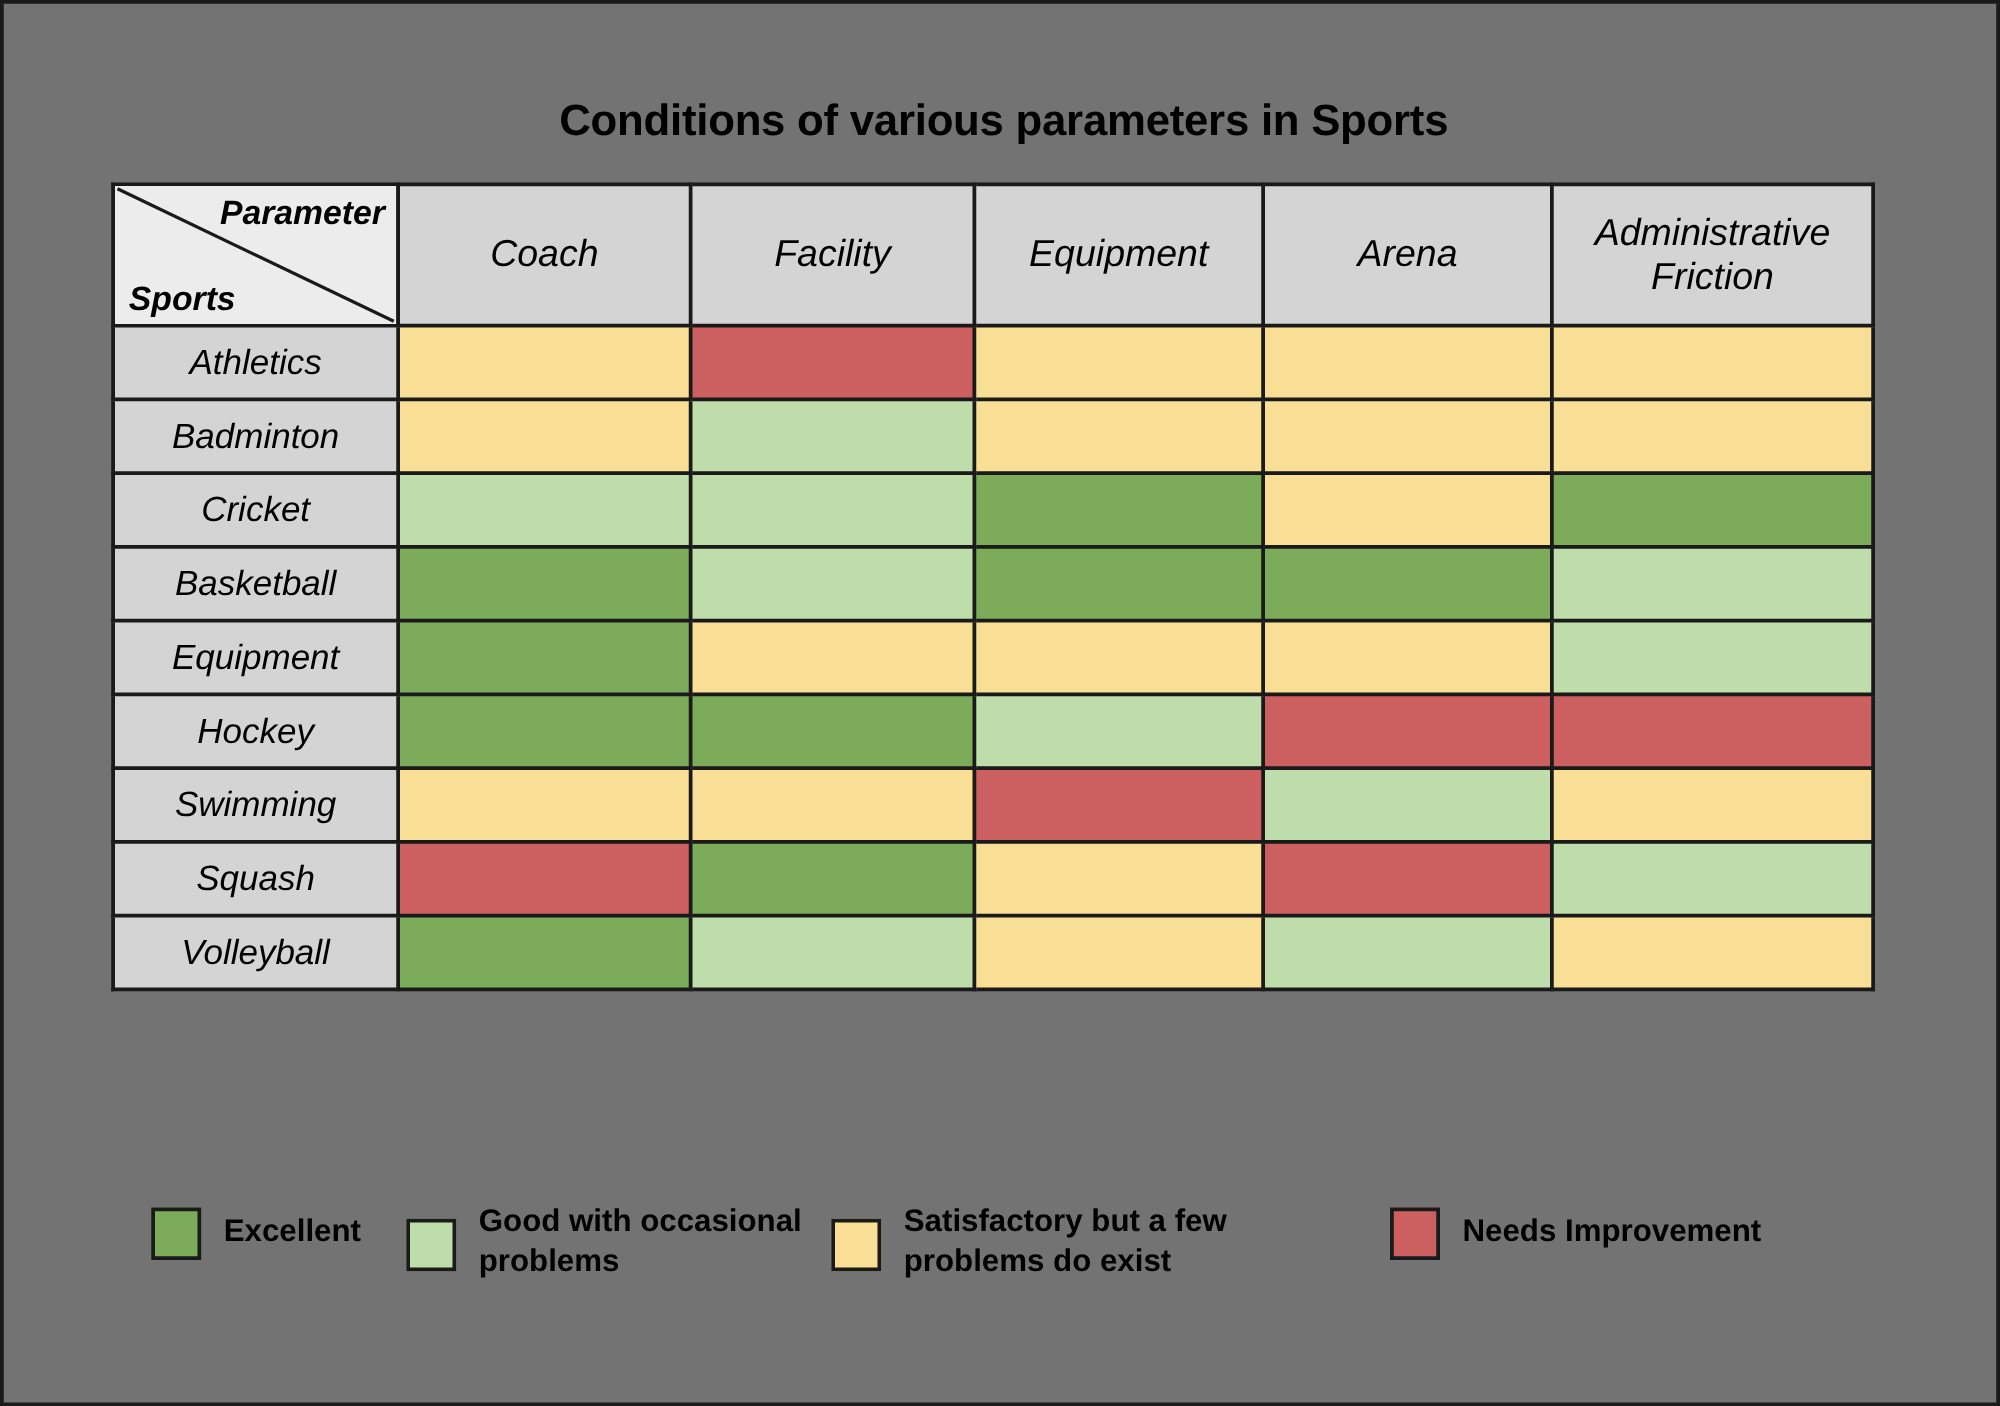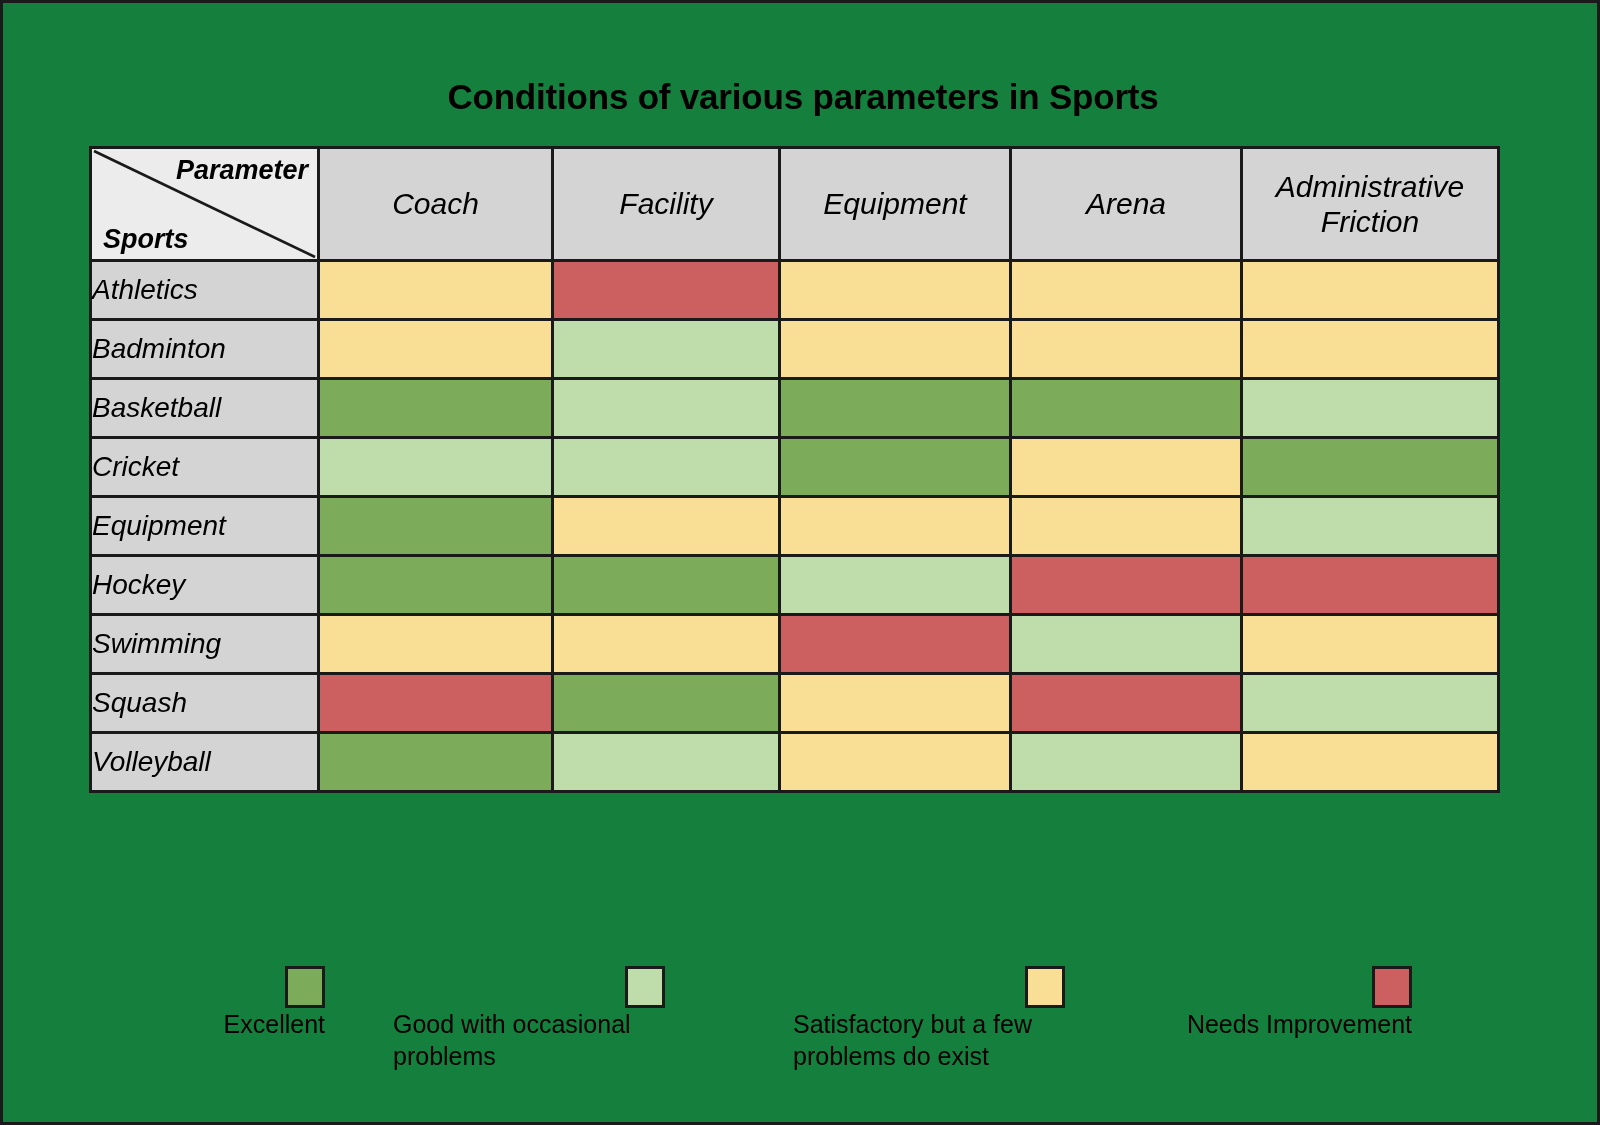--- a/index.html
+++ b/index.html
@@ -12,21 +12,21 @@
     height: 1125px;
     font-family: "Liberation Sans", sans-serif;
     overflow: hidden;
   }
   #page {
     position: relative;
     width: 1600px;
     height: 1125px;
     box-sizing: border-box;
     border: 3px solid #1a1a1a;
-    background: #15803d;
+    background: #737373;
   }
   #title {
     position: absolute;
     left: 0;
     top: 74px;
     width: 1600px;
     text-align: center;
     font-size: 35px;
     font-weight: bold;
     color: #000000;
@@ -90,20 +90,21 @@
     vertical-align: middle;
     font-size: 30px;
     font-weight: normal;
     color: #000;
     line-height: 1.18;
   }
 
   .rowlabel {
     background: #d4d4d4;
     height: 56px;
+    text-align: center;
     vertical-align: middle;
     font-size: 28px;
     font-weight: normal;
     color: #000;
   }
   .cell {
     height: 56px;
     border-width: 2px;
   }
   tr.datarow td { height: 56px; }
@@ -113,22 +114,22 @@
     position: absolute;
     left: 118px;
     top: 958px;
     width: 1400px;
     display: flex;
     flex-direction: row;
     align-items: flex-start;
   }
   .leg-item {
     display: flex;
-    flex-direction: column;
-    align-items: flex-end;
+    align-items: center;
+    font-weight: bold;
   }
   .leg-item.i0 { width: 204px; }
   .leg-item.i1 { width: 340px; }
   .leg-item.i2 { width: 400px; }
   .leg-item.i3 { width: 300px; margin-left: 47px; }
   .leg-swatch {
     width: 40px;
     height: 42px;
     border: 3px solid #1a1a1a;
     box-sizing: border-box;
@@ -186,34 +187,34 @@
         </tr>
         <tr class="datarow">
           <td class="rowlabel">Badminton</td>
           <td class="cell" style="background: rgb(248, 223, 149);"></td>
           <td class="cell" style="background: rgb(191, 220, 171);"></td>
           <td class="cell" style="background: rgb(248, 223, 149);"></td>
           <td class="cell" style="background: rgb(248, 223, 149);"></td>
           <td class="cell" style="background: rgb(248, 223, 149);"></td>
         </tr>
         <tr class="datarow">
+          <td class="rowlabel">Cricket</td>
+          <td class="cell" style="background: rgb(191, 220, 171);"></td>
+          <td class="cell" style="background: rgb(191, 220, 171);"></td>
+          <td class="cell" style="background: rgb(124, 171, 90);"></td>
+          <td class="cell" style="background: rgb(248, 223, 149);"></td>
+          <td class="cell" style="background: rgb(124, 171, 90);"></td>
+        </tr>
+        <tr class="datarow">
           <td class="rowlabel">Basketball</td>
           <td class="cell" style="background: rgb(124, 171, 90);"></td>
           <td class="cell" style="background: rgb(191, 220, 171);"></td>
           <td class="cell" style="background: rgb(124, 171, 90);"></td>
           <td class="cell" style="background: rgb(124, 171, 90);"></td>
           <td class="cell" style="background: rgb(191, 220, 171);"></td>
-        </tr>
-        <tr class="datarow">
-          <td class="rowlabel">Cricket</td>
-          <td class="cell" style="background: rgb(191, 220, 171);"></td>
-          <td class="cell" style="background: rgb(191, 220, 171);"></td>
-          <td class="cell" style="background: rgb(124, 171, 90);"></td>
-          <td class="cell" style="background: rgb(248, 223, 149);"></td>
-          <td class="cell" style="background: rgb(124, 171, 90);"></td>
         </tr>
         <tr class="datarow">
           <td class="rowlabel">Equipment</td>
           <td class="cell" style="background: rgb(124, 171, 90);"></td>
           <td class="cell" style="background: rgb(248, 223, 149);"></td>
           <td class="cell" style="background: rgb(248, 223, 149);"></td>
           <td class="cell" style="background: rgb(248, 223, 149);"></td>
           <td class="cell" style="background: rgb(191, 220, 171);"></td>
         </tr>
         <tr class="datarow">

